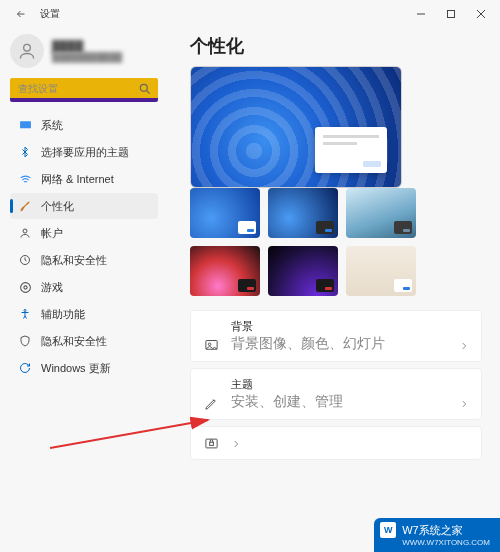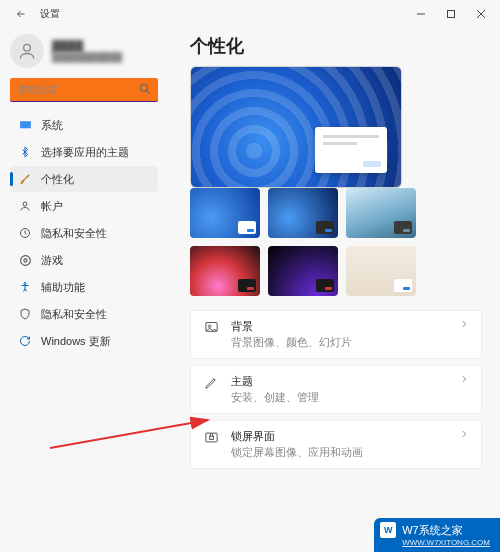--- a/index.html
+++ b/index.html
@@ -9,21 +9,21 @@
   .titlebar .title { margin-left: 10px; font-size: 10px; color:#333; }
   .titlebar .spacer { flex:1; }
   .titlebar .winbtn { width: 30px; height: 28px; display:flex; align-items:center; justify-content:center; color:#444; }
   .main { display:flex; height: calc(100% - 28px); }
   .sidebar { width: 166px; padding: 4px 8px 0 10px; display:flex; flex-direction:column; }
   .user { display:flex; align-items:center; gap:8px; padding:2px 0 10px 0; }
   .avatar { width:34px; height:34px; border-radius:50%; background:#e6e6e6; display:flex; align-items:center; justify-content:center; color:#888; }
   .user-text .uname { font-size:11px; color:#555; filter: blur(2.2px); }
   .user-text .umail { font-size:9px; color:#888; filter: blur(2.2px); }
   .searchwrap { position:relative; margin:0 0 8px 0; }
-  .search { width:100%; height:24px; border:none; border-bottom:1px solid #4c1d95; background:#f97316; padding:0 24px 0 8px; font-size:10px; color:#333; border-radius:2px; }
+  .search { width:100%; height:24px; border:none; border-bottom:4px solid #4c1d95; background:#eab308; padding:0 24px 0 8px; font-size:10px; color:#333; border-radius:2px; }
   .search::placeholder { color:#888; }
   .searchwrap .sicon { position:absolute; right:6px; top:4px; color:#666; }
   .nav { display:flex; flex-direction:column; gap:1px; margin-top:2px; }
   .nav-item { display:flex; align-items:center; gap:9px; height:26px; padding:0 8px; border-radius:4px; font-size:11px; color:#333; position:relative; }
   .nav-item.active { background:#ededed; }
   .nav-item.active::before { content:""; position:absolute; left:0; top:6px; bottom:6px; width:2.5px; background:#0067c0; border-radius:2px; }
   .nicon { width:14px; height:14px; display:flex; align-items:center; justify-content:center; }
   .content { flex:1; padding: 6px 18px 0 24px; overflow:hidden; }
   .page-title { font-size:18px; font-weight:600; margin-bottom:8px; }
   .preview { width:212px; height:122px; border-radius:6px; background: radial-gradient(circle at 35% 60%, #3a8ef0 0%, #1b5fd0 40%, #0b2b7a 100%); position:relative; overflow:hidden; border:1px solid #d0d0d0; }
@@ -37,31 +37,31 @@
   .theme { width:70px; height:50px; border-radius:4px; position:relative; overflow:hidden; cursor:pointer; }
   .theme .mini { position:absolute; right:4px; bottom:4px; width:18px; height:13px; background:#fff; border-radius:2px; }
   .theme .mini .mbtn { position:absolute; right:2px; bottom:2px; width:7px; height:3px; border-radius:1px; }
   .t1 { background: radial-gradient(circle at 30% 60%, #4a9bf5, #0d3fa0); } .t1 .mbtn{background:#2b7de0;}
   .t2 { background: radial-gradient(circle at 30% 60%, #4a9bf5, #07215c); } .t2 .mini{background:#2b2b2b;} .t2 .mbtn{background:#2b7de0;}
   .t3 { background: linear-gradient(160deg,#cfe8f5,#6fa8c8 60%,#3a6c8a); } .t3 .mini{background:#3a3a3a;} .t3 .mbtn{background:#6a8aa5;}
   .t4 { background: radial-gradient(circle at 40% 80%, #ff7acb, #d2363a 45%, #1a0e12); } .t4 .mini{background:#1a1a1a;} .t4 .mbtn{background:#d2363a;}
   .t5 { background: radial-gradient(ellipse at 70% 100%, #6a2bdc, #1b0f3a 70%, #050208); } .t5 .mini{background:#1a1a1a;} .t5 .mbtn{background:#d2363a;}
   .t6 { background: linear-gradient(180deg,#f3ebe0,#e7dccb); } .t6 .mbtn{background:#2b7de0;}
   .settings-list { margin-top:14px; display:flex; flex-direction:column; gap:6px; }
-  .srow { display:flex; align-items:flex-start; gap:12px; padding:8px 12px; background:#fff; border:1px solid #eee; border-radius:4px; position:relative; }
+  .srow { display:flex; align-items:flex-end; gap:12px; padding:8px 12px; background:#fff; border:1px solid #eee; border-radius:4px; position:relative; }
   .srow.hl { border:2px solid #e03030; }
   .srow .sicon2 { width:16px; height:16px; color:#555; display:flex; align-items:center; justify-content:center; }
   .srow .stext { flex:1; }
   .srow .stitle { font-size:11px; color:#222; }
-  .srow .ssub { font-size:11px; color:#888; margin-top:1px; }
+  .srow .ssub { font-size:14px; color:#888; margin-top:1px; }
   .srow .chev { color:#777; }
   .arrow-svg { position:absolute; left:50px; top:280px; pointer-events:none; }
   .watermark { position:absolute; right:0; bottom:0; background:#0067c0; color:#fff; font-size:11px; padding:5px 10px 5px 28px; border-top-left-radius:6px; display:flex; align-items:center; gap:6px; }
   .watermark .wlogo { position:absolute; left:6px; top:4px; width:16px; height:16px; background:#fff; border-radius:2px; color:#0067c0; display:flex; align-items:center; justify-content:center; font-weight:bold; font-size:9px; }
-  .watermark .wsub { font-size:8px; opacity:0.85; display:block;text-decoration:underline; }
+  .watermark .wsub { font-size:8px; opacity:0.85; display:block; }
 </style>
 </head>
 <body>
 
 <div class="titlebar">
   <div class="back">
     <svg width="12" height="12" viewBox="0 0 24 24" fill="none" stroke="currentColor" stroke-width="2">
         <path d="M19 12H5M11 18l-6-6 6-6"></path>
       </svg>
   </div>
@@ -115,20 +115,28 @@
           <span>系统</span>
         </div>
       <div class="nav-item">
           <span class="nicon">
             <svg width="12" height="12" viewBox="0 0 24 24" fill="none" stroke="#0067c0" stroke-width="2">
               <path d="M7 7l10 10-5 5V2l5 5L7 17"></path>
             </svg>
           </span>
           <span>选择要应用的主题</span>
         </div>
+      <div class="nav-item">
+          <span class="nicon">
+            <svg width="13" height="13" viewBox="0 0 24 24" fill="none" stroke="#3a8ef0" stroke-width="2">
+              <path d="M3 9a14 14 0 0118 0M6 13a9 9 0 0112 0M9 17a4 4 0 016 0M12 20h0"></path>
+            </svg>
+          </span>
+          <span>网络 &amp; Internet</span>
+        </div>
       <div class="nav-item active">
           <span class="nicon">
             <svg width="13" height="13" viewBox="0 0 24 24" fill="none" stroke="#c77b2a" stroke-width="2">
               <path d="M4 20s2-1 3-3 8-12 11-13-9 8-12 11-2 5-2 5z"></path>
             </svg>
           </span>
           <span>个性化</span>
         </div>
       <div class="nav-item">
           <span class="nicon">
@@ -260,24 +268,20 @@
             </svg></span>
       </div>
       <div class="srow">
         <span class="sicon2">
             <svg width="15" height="15" viewBox="0 0 24 24" fill="none" stroke="currentColor" stroke-width="1.6">
               <rect x="3" y="5" width="18" height="14" rx="1"></rect>
               <rect x="9" y="10" width="6" height="5"></rect>
               <path d="M10 10V8a2 2 0 014 0v2"></path>
             </svg>
           </span>
-        <div class="stext">
-            <div class="stitle">锁屏界面</div>
-            <div class="ssub">锁定屏幕图像、应用和动画</div>
-          </div>
         <span class="chev"><svg width="10" height="10" viewBox="0 0 24 24" fill="none" stroke="currentColor" stroke-width="2">
               <path d="M9 5l7 7-7 7"></path>
             </svg></span>
       </div>
 
     </div>
   </div>
 </div>
 
 <svg class="arrow-svg" width="180" height="170">

